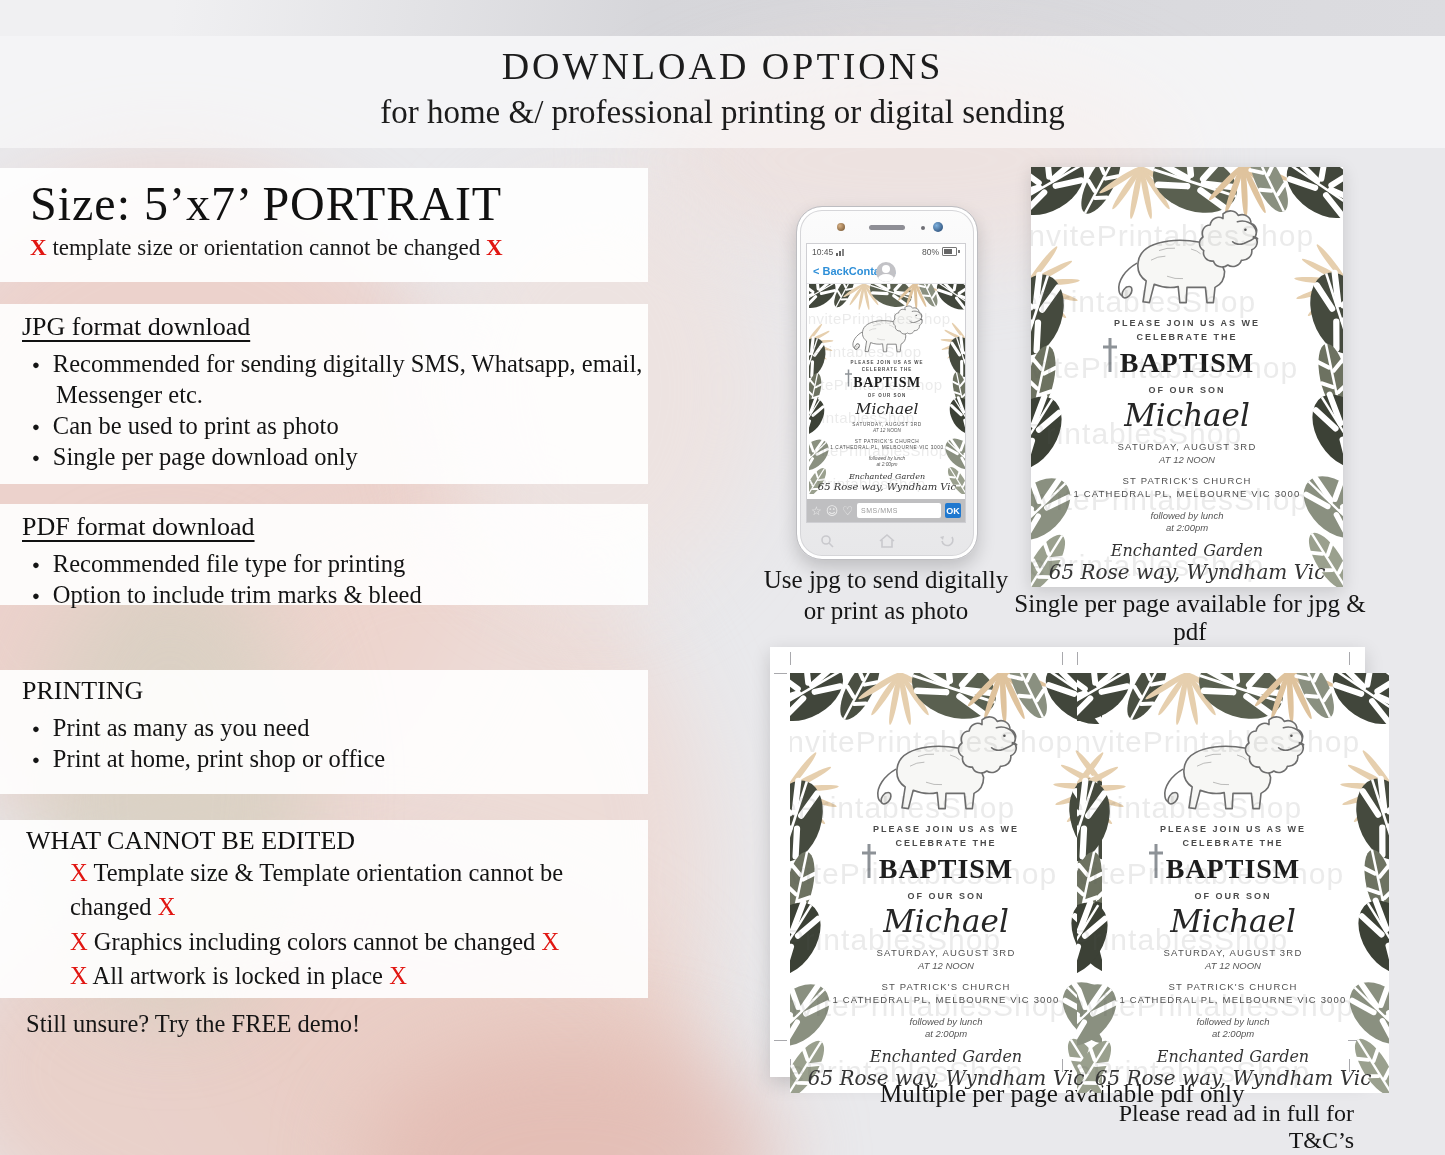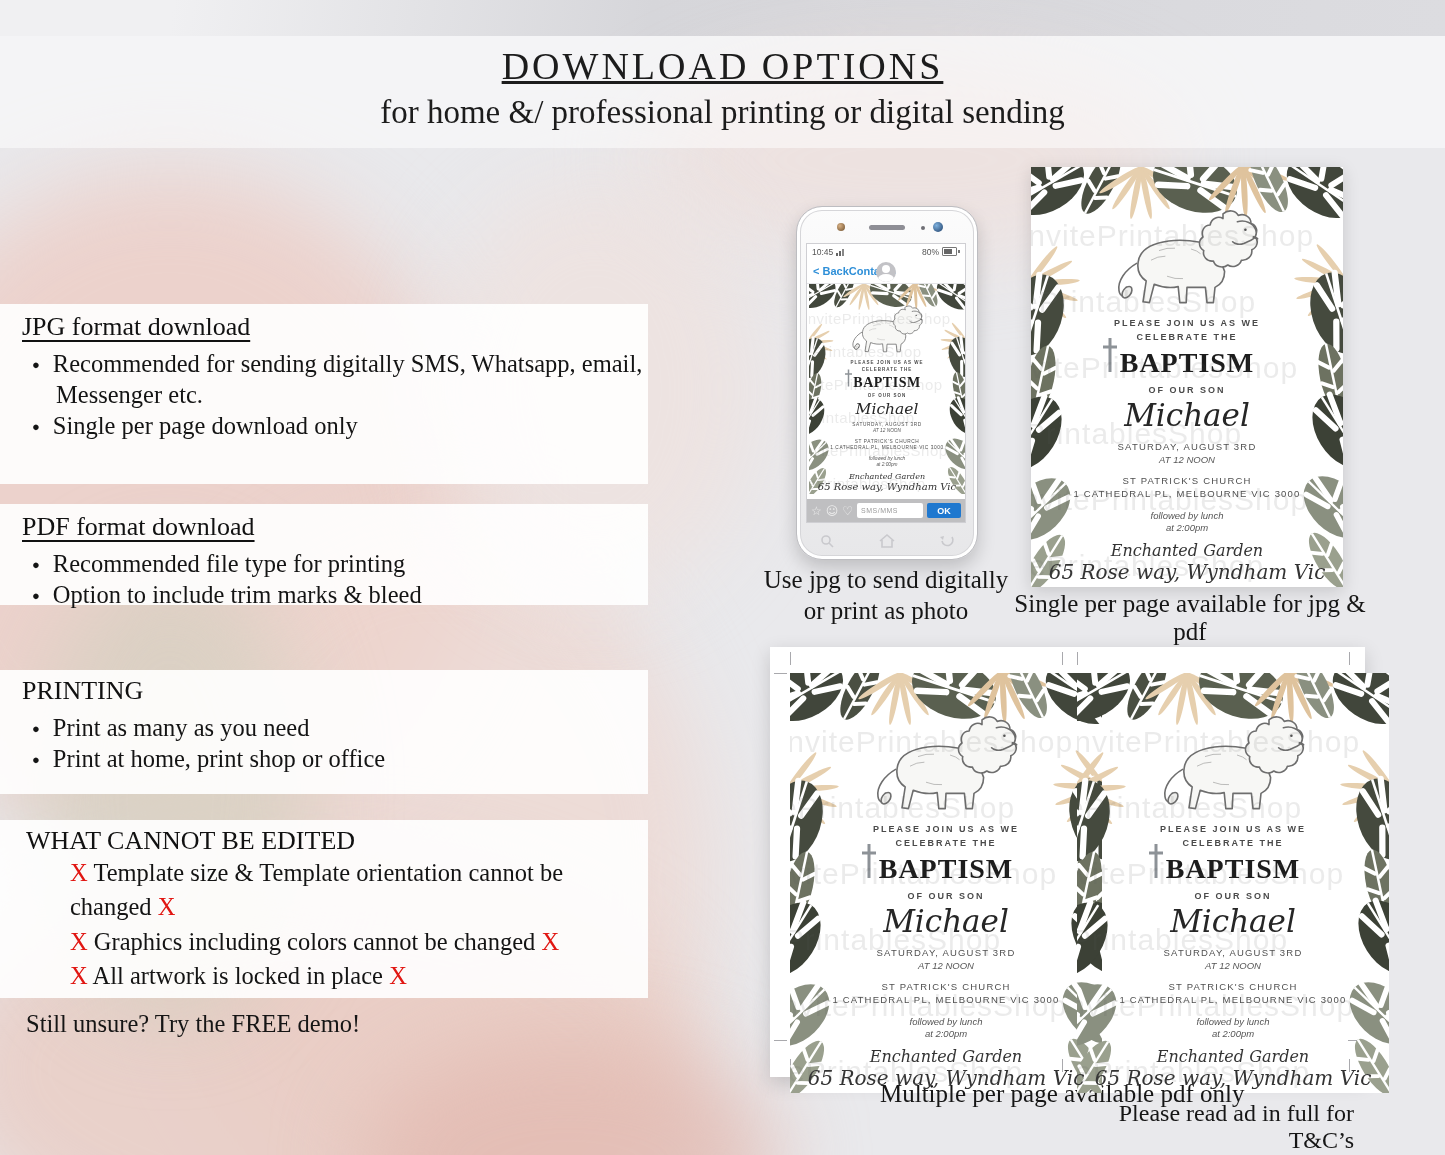--- a/index.html
+++ b/index.html
@@ -14,21 +14,21 @@
   .b4{left:30px;top:560px;width:280px;height:460px;background:rgba(206,208,190,.55);}
   .b5{left:640px;top:60px;width:540px;height:200px;background:rgba(241,221,215,.55);}
   .b6{left:360px;top:1040px;width:420px;height:240px;background:rgba(226,186,177,.8);}
   .b7{left:430px;top:180px;width:330px;height:420px;background:rgba(240,224,218,.6);}
   .top-strip{position:absolute;left:0;top:0;width:1445px;height:36px;
              background:linear-gradient(100deg,#f0f0f2 12%,#d6d6da 45%,#dcdce0 100%);}
 
   
   .header-band{position:absolute;left:0;top:36px;width:1445px;height:112px;background:rgba(255,255,255,.5);}
   .header-inner{position:absolute;left:0;top:44px;width:1445px;text-align:center;}
-  .h-title{font-size:38px;letter-spacing:3px;color:#1c1c1c;text-decoration:underline;}
+  .h-title{font-size:38px;letter-spacing:3px;color:#1c1c1c;}
   .h-sub{font-size:33px;margin-top:6px;color:#1c1c1c;}
 
   
   .wbox{position:absolute;left:0;width:648px;background:rgba(255,255,255,.9);box-sizing:border-box;}
   .box-size{top:168px;height:114px;padding:8px 0 0 30px;}
   .size-head{font-size:48px;letter-spacing:1px;color:#111;}
   .size-note{font-size:23px;margin-top:4px;color:#181818;}
   .xmark{color:#e11612;font-weight:700;}
   .box-jpg{top:304px;height:180px;padding:8px 0 0 22px;}
   .box-pdf{top:504px;height:101px;padding:8px 0 0 22px;}
@@ -74,21 +74,21 @@
               font:bold 11px "Liberation Sans",sans-serif;color:#2e8fd8;background:#fff;z-index:8;}
   .avatar{position:absolute;left:50%;top:3px;transform:translateX(-50%);width:20px;height:20px;border-radius:50%;
           background:#c2c2c6;overflow:hidden;}
   .avatar::before{content:"";position:absolute;left:6px;top:3px;width:8px;height:8px;border-radius:50%;background:#fff;}
   .avatar::after{content:"";position:absolute;left:2px;top:12px;width:16px;height:10px;border-radius:50%;background:#fff;}
   .msgbar{position:absolute;left:0;bottom:0;width:100%;height:23px;background:rgba(138,138,142,.55);
           display:flex;align-items:center;gap:4px;padding:0 4px;box-sizing:border-box;z-index:9;}
   .mic{font-size:12px;color:#ececec;line-height:1;font-family:"DejaVu Sans",sans-serif;}
   .msg-input{flex:1;height:15px;background:#fff;border-radius:2px;display:flex;align-items:center;
              padding:0 4px;font:7px "Liberation Sans",sans-serif;color:#9a9a9a;letter-spacing:.5px;}
-  .ok-btn{width:34px;height:15px;background:#1f78cf;color:#fff;font:bold 9px "Liberation Sans",sans-serif;
+  .ok-btn{width:16px;height:15px;background:#1f78cf;color:#fff;font:bold 9px "Liberation Sans",sans-serif;
           display:flex;align-items:center;justify-content:center;border-radius:2px;}
   .phone-nav{position:absolute;left:0;bottom:6px;width:100%;display:flex;justify-content:space-around;
              align-items:center;height:24px;}
   .phone-nav svg{stroke:#c9c9cd;fill:none;stroke-width:1.6;}
 
   
   .invite{width:312px;height:420px;background:#fff;position:relative;overflow:hidden;}
   .islot{position:absolute;}
   .islot .invite{transform-origin:top left;}
   .scale-50 .invite{transform:scale(.5);}
@@ -186,25 +186,34 @@
   <div class="blob b5"></div>
   <div class="blob b6"></div>
   <div class="blob b7"></div>
 
   <div class="header-band"></div>
   <div class="header-inner">
     <div class="h-title">DOWNLOAD OPTIONS</div>
     <div class="h-sub">for home &amp;/ professional printing or digital sending</div>
   </div>
 
+  <div class="wbox box-size">
+    <div class="size-head">Size: 5’x7’ PORTRAIT</div>
+    <div class="size-note">
+      <span class="xmark">X</span>
+      <span>template size or orientation cannot be changed</span>
+      <span class="xmark">X</span>
+    </div>
+  </div>
 
   <div class="wbox box-jpg">
     <div class="sec-head underlined">JPG format download</div>
     <ul class="blist">
       <li>Recommended for sending digitally SMS, Whatsapp, email, Messenger etc.</li>
+      <li>Can be used to print as photo</li>
       <li>Single per page download only</li>
     </ul>
   </div>
 
   <div class="wbox box-pdf">
     <div class="sec-head underlined">PDF format download</div>
     <ul class="blist">
       <li>Recommended file type for printing</li>
       <li>Option to include trim marks &amp; bleed</li>
     </ul>

